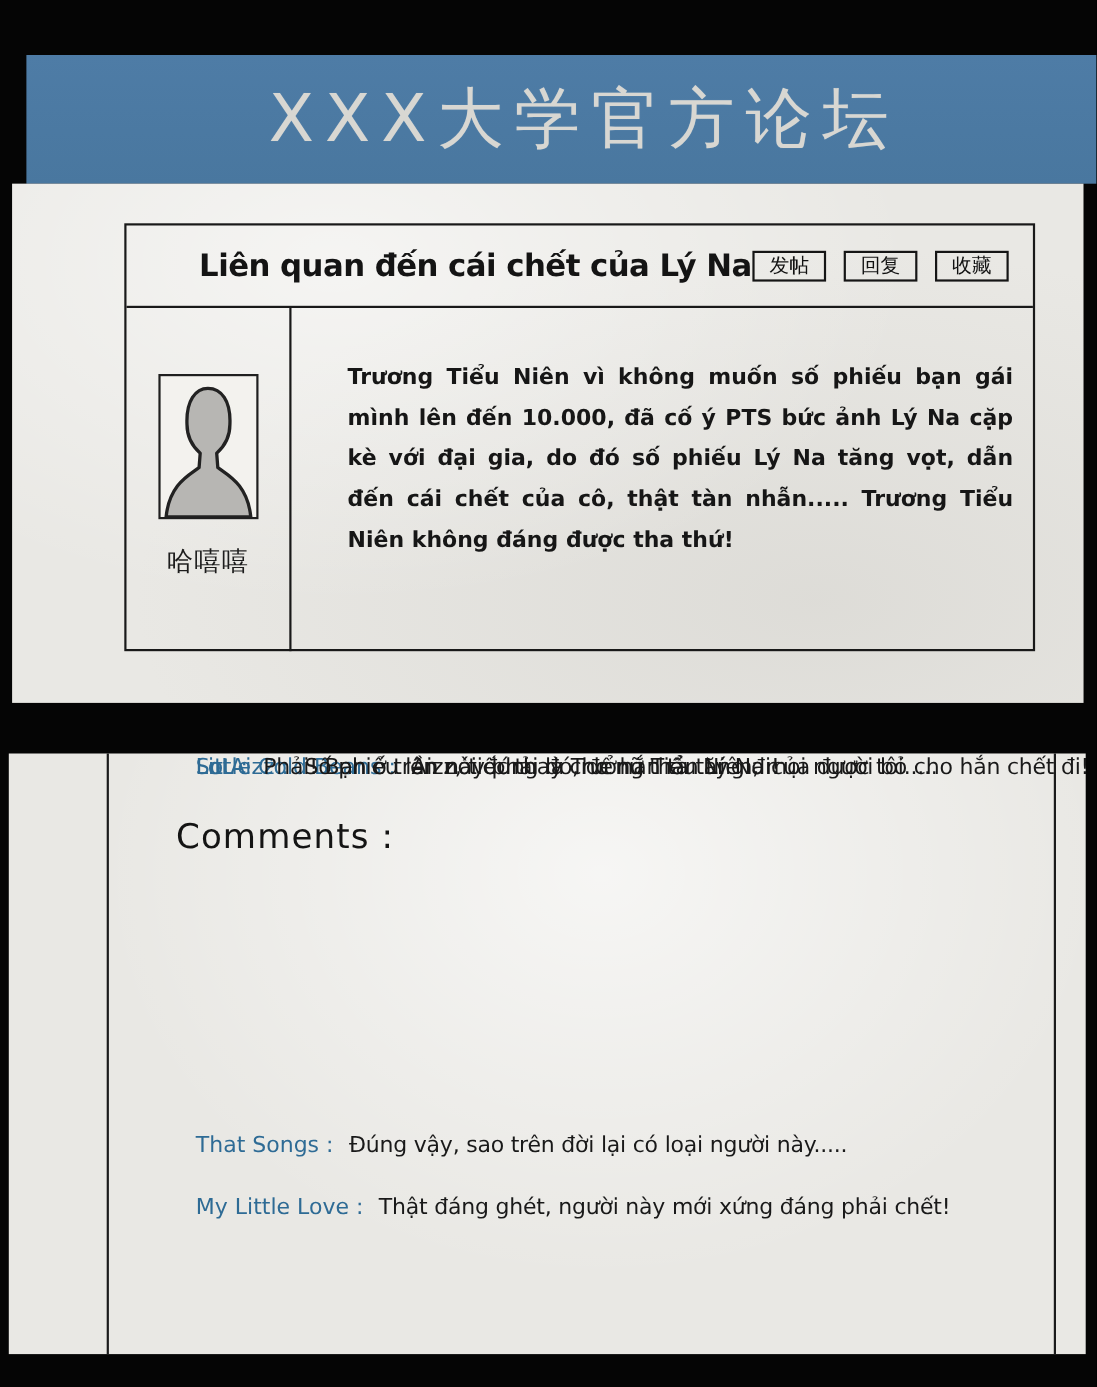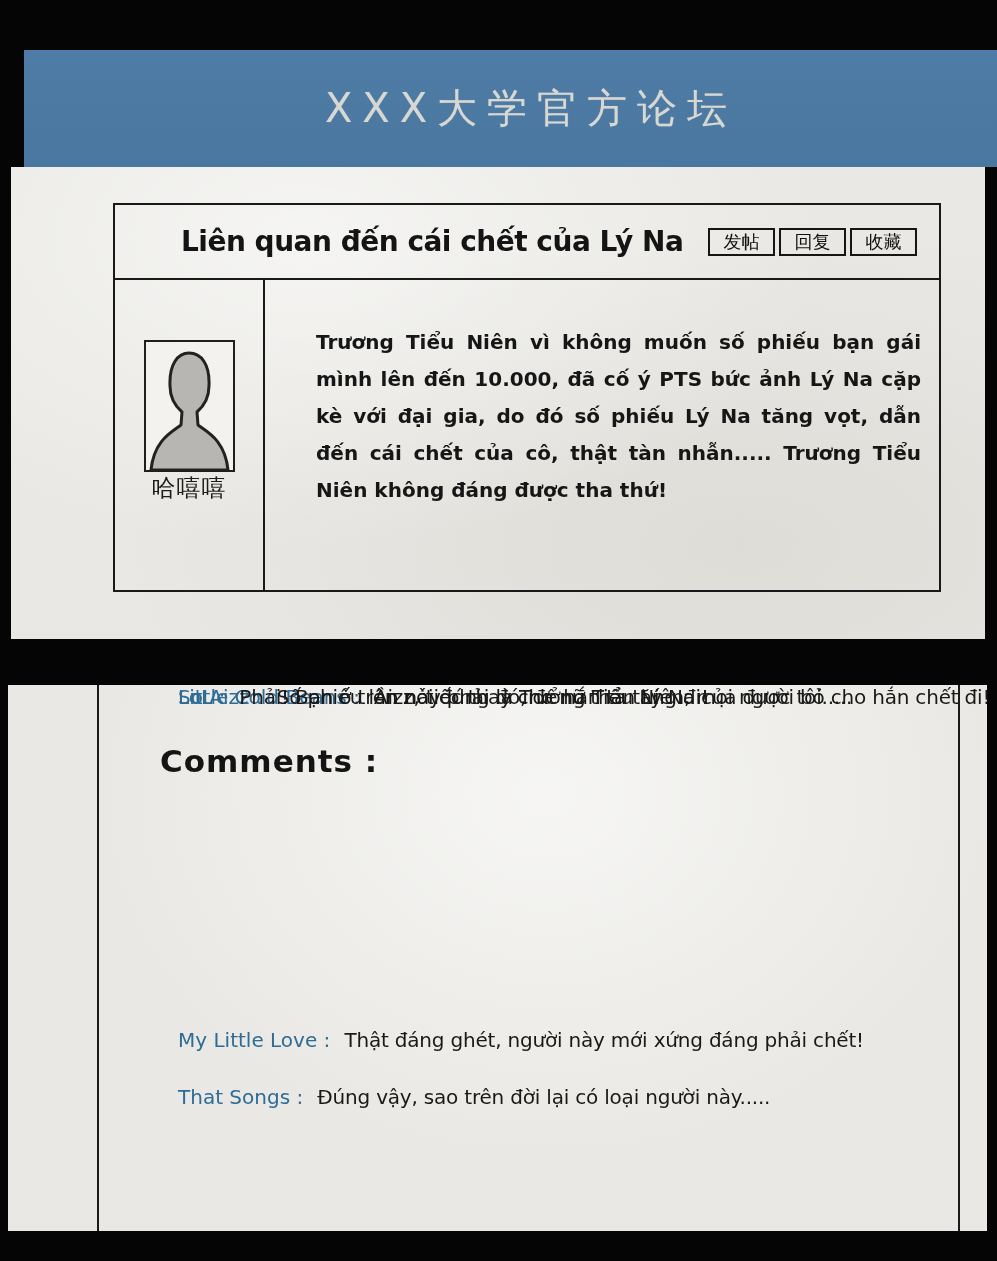--- a/index.html
+++ b/index.html
@@ -9,21 +9,21 @@
     font-family:"DejaVu Sans",sans-serif;
   }
   
   .banner{
     position:absolute;left:24px;top:50px;width:973px;height:117px;
     background:linear-gradient(180deg,var(--banner-bg,#4e7ca6) 0%,#49779f 100%);
     display:flex;align-items:center;justify-content:center;
   }
   .banner-title{
     color:var(--banner-text,#d8d7d2);
-    font-size:40px;letter-spacing:10px;font-weight:400;
+    font-size:60px;letter-spacing:10px;font-weight:400;
     text-shadow:0 0 1px rgba(255,255,255,.25);
     white-space:nowrap;
     margin-left:41px;
   }
   
   .panel{
     position:absolute;
     background:
       radial-gradient(ellipse at 30% 15%,rgba(255,255,255,.55),rgba(255,255,255,0) 55%),
       radial-gradient(ellipse at 75% 80%,rgba(200,198,192,.35),rgba(200,198,192,0) 60%),
@@ -39,53 +39,53 @@
     box-sizing:border-box;border:2px solid #191919;
   }
   .post-titlebar{
     box-sizing:border-box;height:75px;border-bottom:2px solid #191919;
     display:flex;align-items:center;padding:0 22px 0 66px;
   }
   .post-title{
     flex:1;font-size:28px;font-weight:bold;color:#141414;
     letter-spacing:-.5px;white-space:nowrap;
   }
-  .post-actions{display:flex;gap:4px;}
+  .post-actions{display:flex;gap:16px;}
   .forum-btn{
     box-sizing:border-box;width:67px;height:28px;
     border:2px solid #151515;background:transparent;border-radius:0;
     font-family:"DejaVu Sans",sans-serif;font-size:18px;line-height:1;
     color:#111;padding:0;cursor:pointer;
   }
   .post-body-row{display:flex;height:312px;}
   .author-col{
     box-sizing:border-box;width:166px;border-right:2px solid #191919;
     display:flex;flex-direction:column;align-items:center;
   }
   .avatar{
     box-sizing:border-box;margin-top:60px;width:91px;height:132px;
     border:2px solid #1f1f1f;background:#f3f2ee;
     display:flex;align-items:flex-end;justify-content:center;overflow:hidden;
   }
   .avatar svg{display:block;}
   .username{
-    margin-top:0;font-size:24px;color:#1d1d1d;letter-spacing:1px;
+    margin-top:22px;font-size:24px;color:#1d1d1d;letter-spacing:1px;
   }
   .content-col{flex:1;box-sizing:border-box;padding:44px 18px 0 51px;}
   .post-text{
     margin:0;width:605px;font-size:20px;line-height:37px;font-weight:bold;
     color:#161616;text-align:justify;
   }
   
   .rule{position:absolute;top:0;bottom:0;width:2px;background:#1b1b1b;}
   .rule-left{left:89px;}
   .rule-right{left:950px;}
   .comments-heading{
     position:absolute;left:152px;top:58px;
-    font-size:31px;font-weight:bold;color:#141414;letter-spacing:1px;
+    font-size:31px;font-weight:normal;color:#141414;letter-spacing:1px;
   }
   .comment{position:absolute;left:170px;width:770px;white-space:nowrap;}
   .comment:nth-of-type(1){top:176px;}
   .comment:nth-of-type(2){top:231px;}
   .comment:nth-of-type(3){top:287px;}
   .comment:nth-of-type(4){top:343px;}
   .comment:nth-of-type(5){top:400px;}
   .c-user{color:var(--username-blue,#2e6b95);font-size:20px;margin-right:9px;cursor:pointer;}
   .c-text{color:#191919;font-size:20px;letter-spacing:-.2px;}
 </style>
@@ -131,26 +131,26 @@
     </div>
   </div>
 
   <div class="panel panel-2">
     <div class="rule rule-left"></div>
     <div class="rule rule-right"></div>
 
     <div class="comments-heading">Comments :</div>
 
     <div class="comment">
+      <span class="c-user">That Songs :</span>
+      <span class="c-text">Đúng vậy, sao trên đời lại có loại người này.....</span>
+    </div>
+    <div class="comment">
       <span class="c-user">My Little Love :</span>
       <span class="c-text">Thật đáng ghét, người này mới xứng đáng phải chết!</span>
-    </div>
-    <div class="comment">
-      <span class="c-user">That Songs :</span>
-      <span class="c-text">Đúng vậy, sao trên đời lại có loại người này.....</span>
     </div>
     <div class="comment">
       <span class="c-user">Little Cold Beans :</span>
       <span class="c-text">Aizz, tiếc thay cho nữ thần Lý Na của được tôi.....</span>
     </div>
     <div class="comment">
       <span class="c-user">So Aizz :</span>
       <span class="c-text">Số phiếu lần này phải là Trương Tiểu Niên, mọi người bỏ cho hắn chết đi!</span>
     </div>
     <div class="comment">

